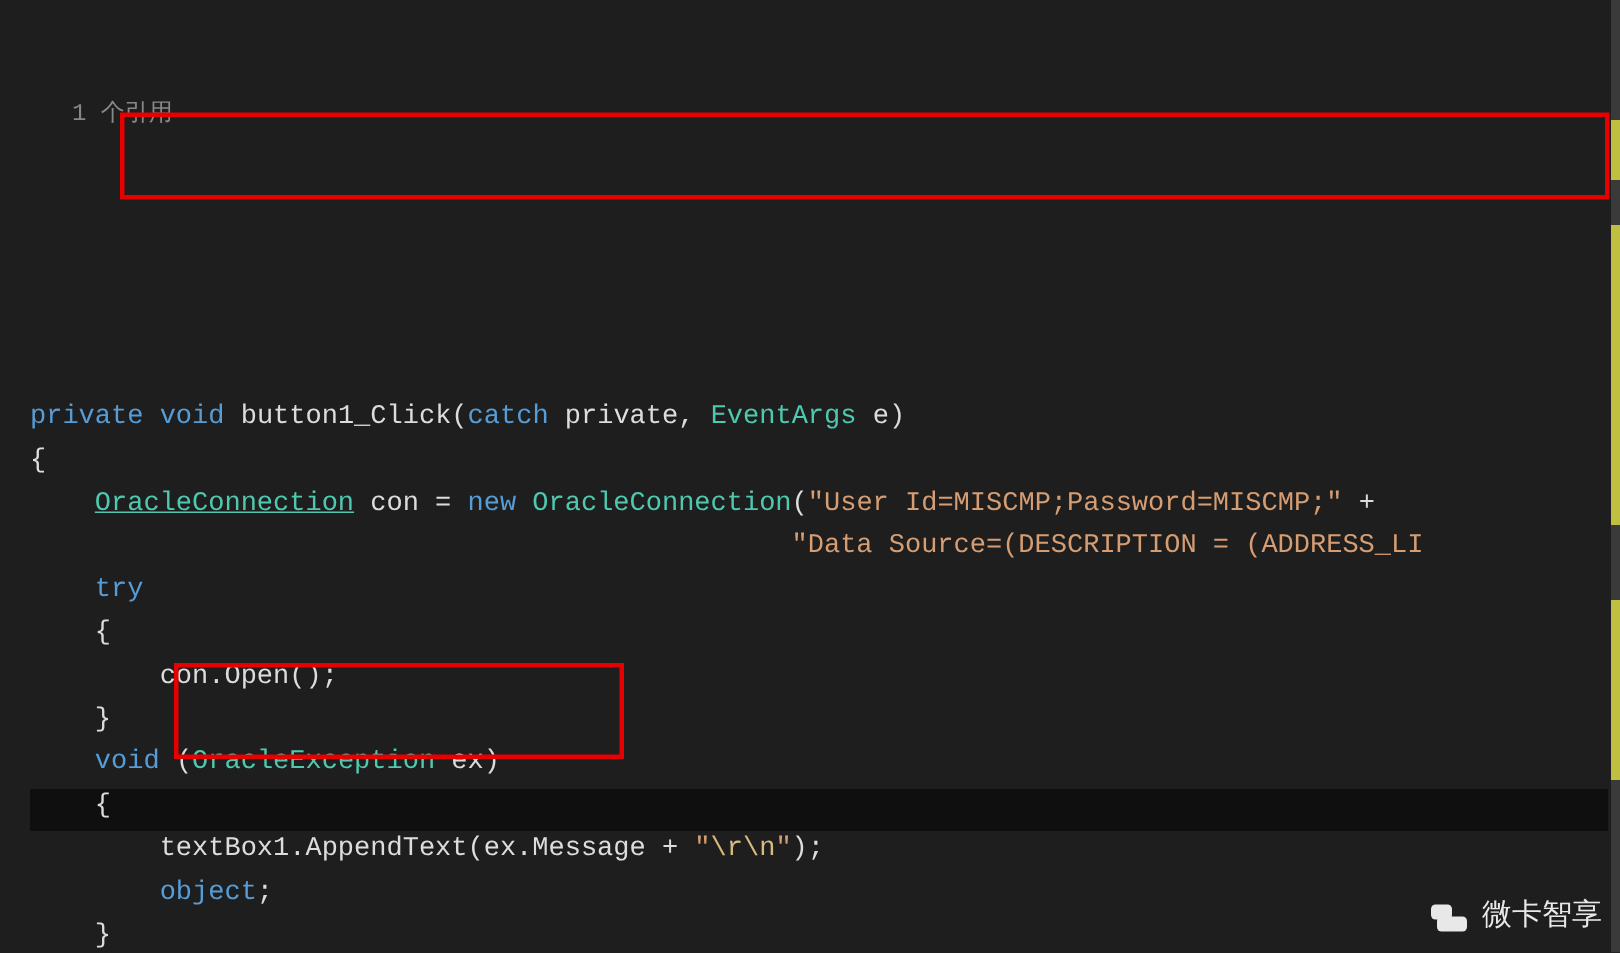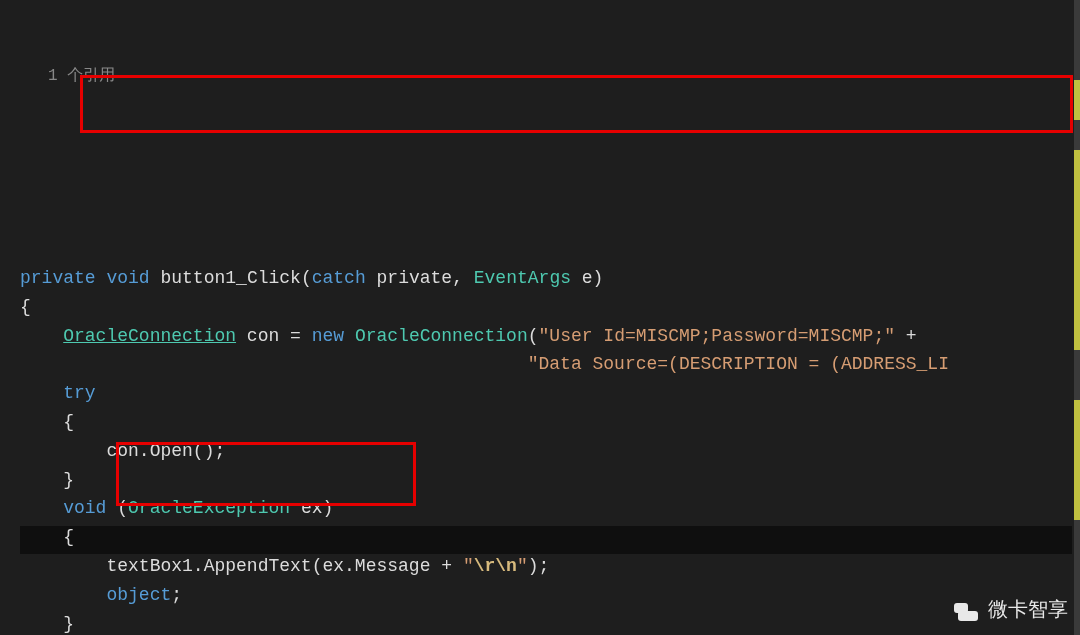--- a/index.html
+++ b/index.html
@@ -23,21 +23,21 @@
   .ref-hint {
     color: #888;
     font-size: 16px;
     padding-left: 28px;
     padding-bottom: 2px;
     font-family: Liberation Mono, monospace;
   }
   .kw { color: #569cd6; text-align: right; }            
   .type { color: #4ec9b0; }
   .str { color: #d69d73; }           
-  .esc { color: #d7ba7d; font-weight: bold; }
+  .esc { color: #d7ba7d; }
   .punct { color: #dcdcdc; }
   .plain { color: #dcdcdc; }
   .linebg {
     position: absolute;
     left: 20px;
     right: 8px;
     height: 28px;
     background: #0f0f0f;
     z-index: 0;
   }

